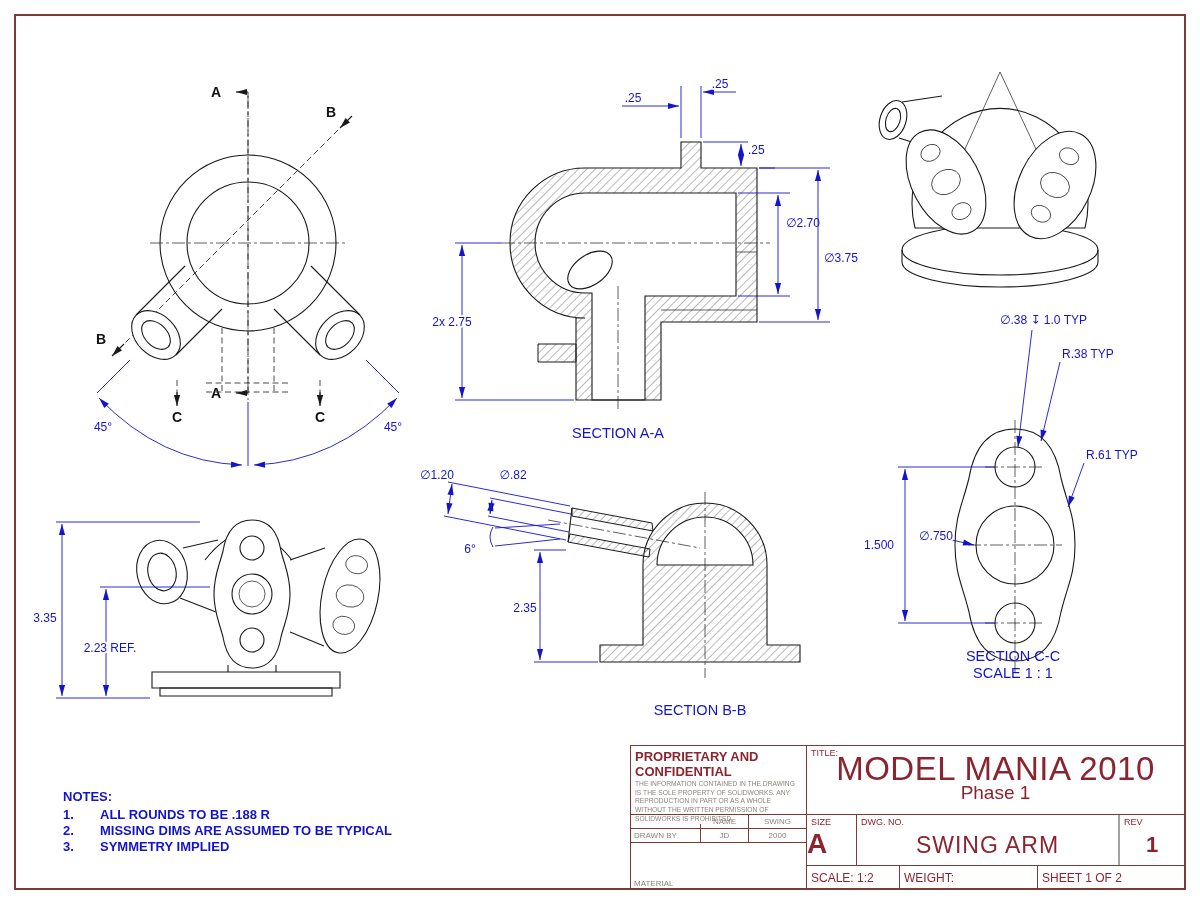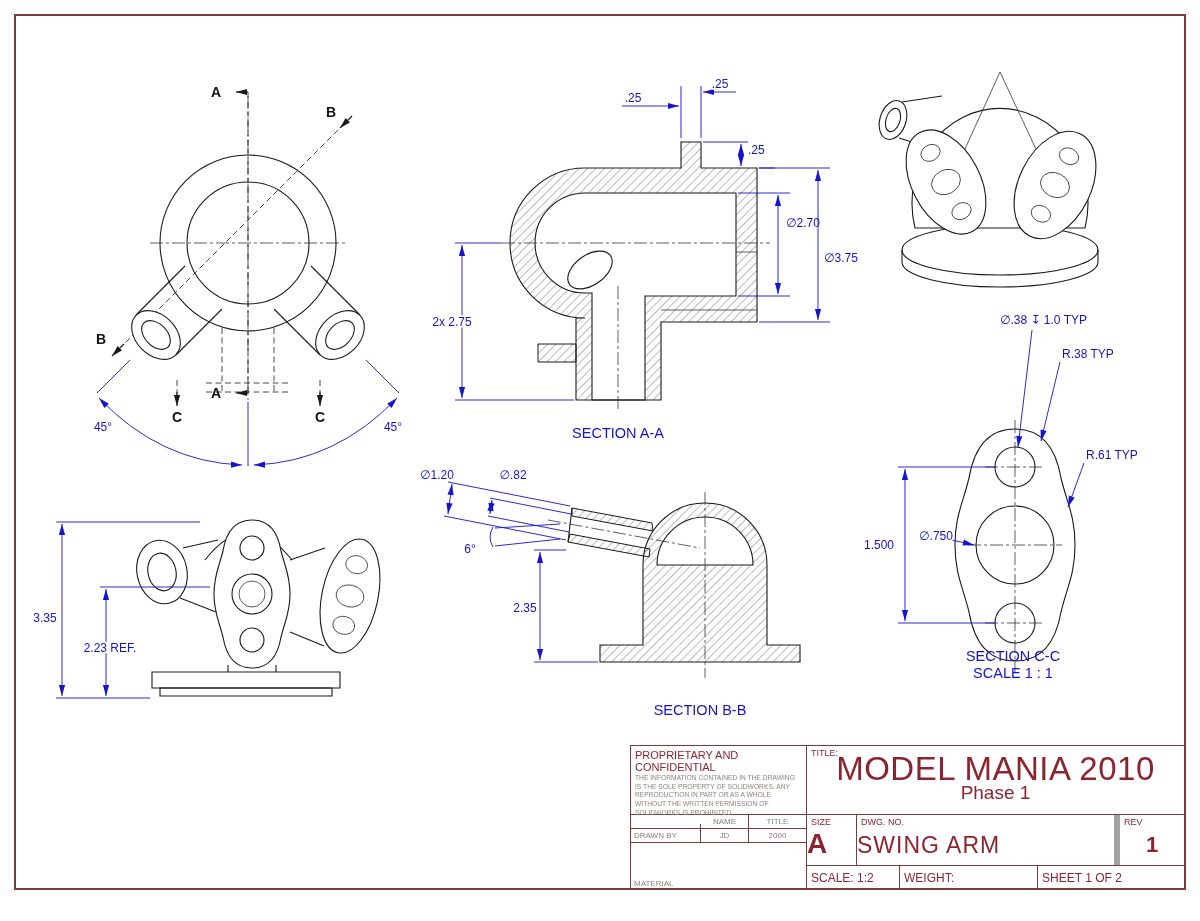--- a/index.html
+++ b/index.html
@@ -32,38 +32,38 @@
 
   
   .projection { position:absolute; left:497px; top:795px; width:132px; text-align:center;
     color:#8d8478; font-size:7.5px; }
 
   
   .tb { position:absolute; left:630px; top:745px; width:554px; height:145px;
     border-left:1px solid #7d3b35; border-top:1px solid #7d3b35; display:flex; color:#8c2430; }
   .tb-left { width:176px; border-right:1px solid #7d3b35; display:flex; flex-direction:column; }
   .tb-prop { height:69px; border-bottom:1px solid #7d3b35; padding:3px 4px 0 4px; }
-  .tb-prop-head { font-size:11px; font-weight:normal; color:#8c2430; margin-bottom:1px; }
+  .tb-prop-head { font-size:13px; font-weight:bold; color:#8c2430; margin-bottom:1px; }
   .tb-prop-body { font-size:6.7px; color:#8d8478; line-height:1.3; }
   .tb-approvals { flex:1; display:flex; flex-direction:column; font-size:8px; color:#8d8478; }
   .appr-row { display:flex;align-items:flex-end; }
   .appr-row > div { padding:2px 3px; }
   .ac1 { width:70px; border-right:1px solid #7d3b35; }
   .ac2 { width:48px; border-right:1px solid #7d3b35; text-align:center; }
   .ac3 { flex:1; text-align:center; }
   .appr-hdr > div, .appr-drawn > div { border-bottom:1px solid #7d3b35; }
   .appr-mat { flex:1; }
   .tb-right { flex:1; display:flex; flex-direction:column; }
   .tb-titlearea { height:70px; border-bottom:1px solid #7d3b35; position:relative; text-align:center; }
   .tb-title-label { position:absolute; left:4px; top:2px; font-size:9px; }
   .tb-title-1 { font-size:33px; margin-top:9px; line-height:27px; letter-spacing:0.5px; }
   .tb-title-2 { font-size:19px; line-height:21px; }
   .tb-midrow { height:51px; border-bottom:1px solid #7d3b35; display:flex; }
   .tb-size { width:50px; border-right:1px solid #7d3b35; position:relative; text-align:left; }
-  .tb-dwg { flex:1; border-right:6px solid #a3a3a3; position:relative; }
+  .tb-dwg { flex:1; border-right:2px solid #a3a3a3; position:relative; text-align:center; }
   .tb-rev { width:64px; position:relative; text-align:center; }
   .cell-label { position:absolute; left:4px; top:2px; font-size:9px; white-space:nowrap; }
   .tb-size .big { font-size:28px; font-weight:bold; margin-top:13px; }
   .tb-dwg .big { font-size:23px; margin-top:17px; letter-spacing:1px; }
   .tb-rev .big { font-size:22px; font-weight:bold; margin-top:17px; }
   .tb-botrow { flex:1; display:flex; font-size:12px; }
   .tb-scale { width:93px; border-right:1px solid #7d3b35; padding:5px 4px; }
   .tb-weight { width:138px; border-right:1px solid #7d3b35; padding:5px 4px; }
   .tb-sheetcell { flex:1; padding:5px 4px; }
 </style>
@@ -342,33 +342,48 @@
         <line class="dl" x1="566" y1="550" x2="534" y2="550"></line>
         <line class="dl" x1="598" y1="662" x2="534" y2="662"></line>
         <line class="dl" x1="540" y1="552" x2="540" y2="660" marker-start="url(#ad)" marker-end="url(#ad)"></line>
         <text class="dt" x="525" y="612" text-anchor="middle">2.35</text>
       </g>
 
       <text class="cap" x="700" y="715">SECTION B-B</text>
     </g>
   </svg>
 
+  <div class="notes">
+    <div class="nh">NOTES:</div>
+    <div class="note-row">
+      <span class="nn">1.</span>
+      <span class="nt">ALL ROUNDS TO BE .188 R</span>
+    </div>
+    <div class="note-row">
+      <span class="nn">2.</span>
+      <span class="nt">MISSING DIMS ARE ASSUMED TO BE TYPICAL</span>
+    </div>
+    <div class="note-row">
+      <span class="nn">3.</span>
+      <span class="nt">SYMMETRY IMPLIED</span>
+    </div>
+  </div>
 
 
   <div class="tb">
     <div class="tb-left">
       <div class="tb-prop">
         <div class="tb-prop-head">PROPRIETARY AND CONFIDENTIAL</div>
         <div class="tb-prop-body">THE INFORMATION CONTAINED IN THE DRAWING IS THE SOLE PROPERTY OF SOLIDWORKS.  ANY REPRODUCTION IN PART OR AS A WHOLE WITHOUT THE WRITTEN PERMISSION OF SOLIDWORKS IS PROHIBITED.</div>
       </div>
       <div class="tb-approvals">
         <div class="appr-row appr-hdr">
           <div class="ac1"></div>
           <div class="ac2">NAME</div>
-          <div class="ac3">TITLE</div>
+          <div class="ac3">SWING</div>
         </div>
         <div class="appr-row appr-drawn">
           <div class="ac1">DRAWN BY</div>
           <div class="ac2">JD</div>
           <div class="ac3">2000</div>
         </div>
         <div class="appr-row appr-mat">
           <div class="ac1" style="border-right:none">MATERIAL</div>
         </div>
       </div>

